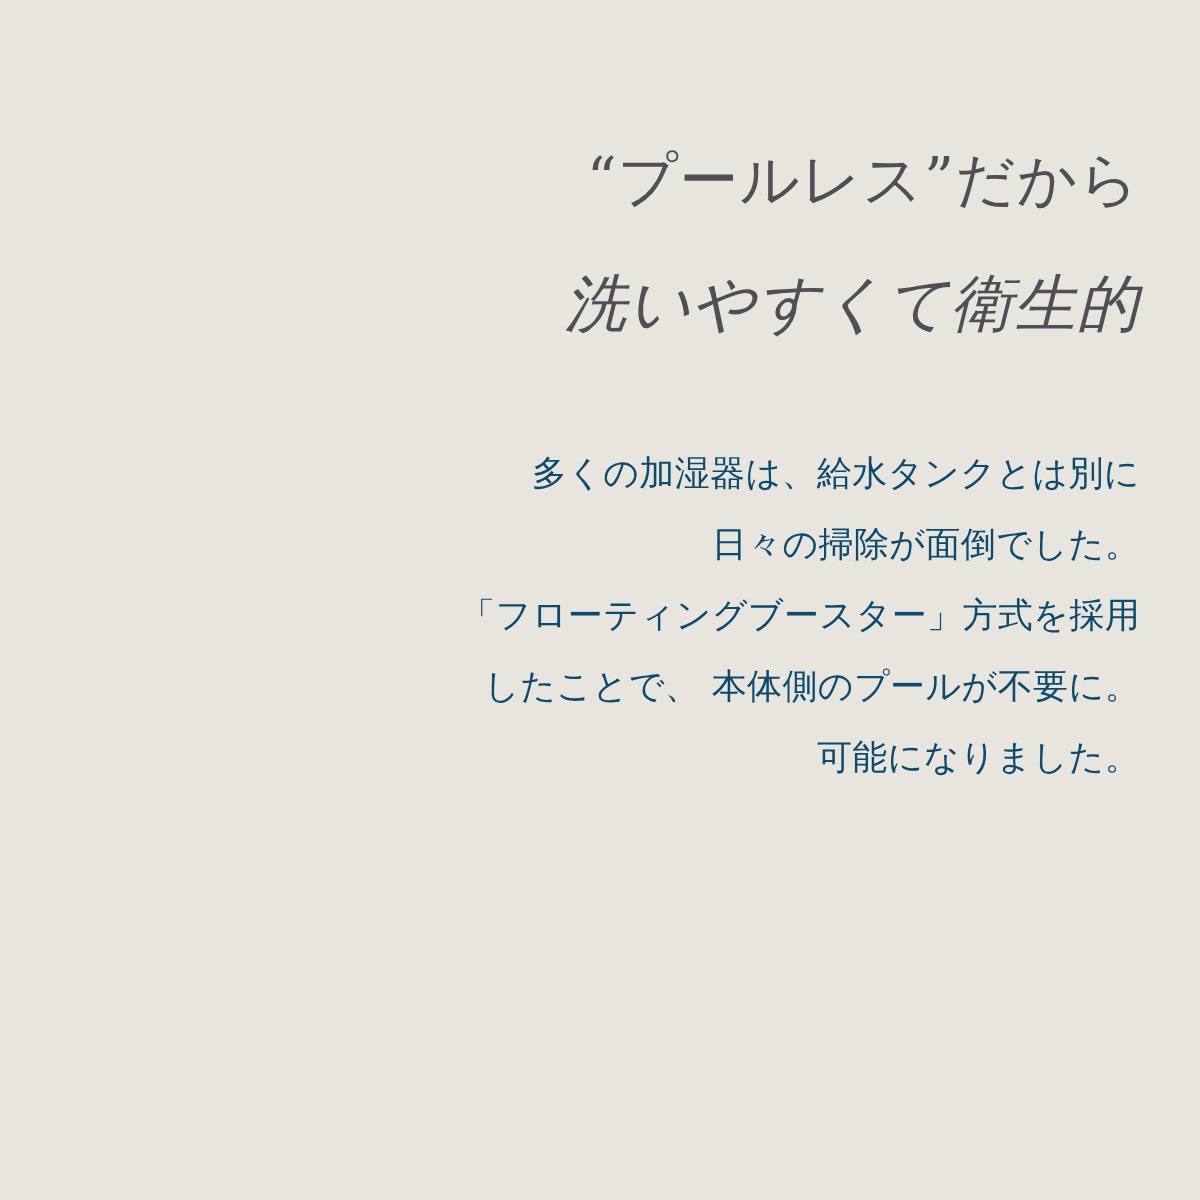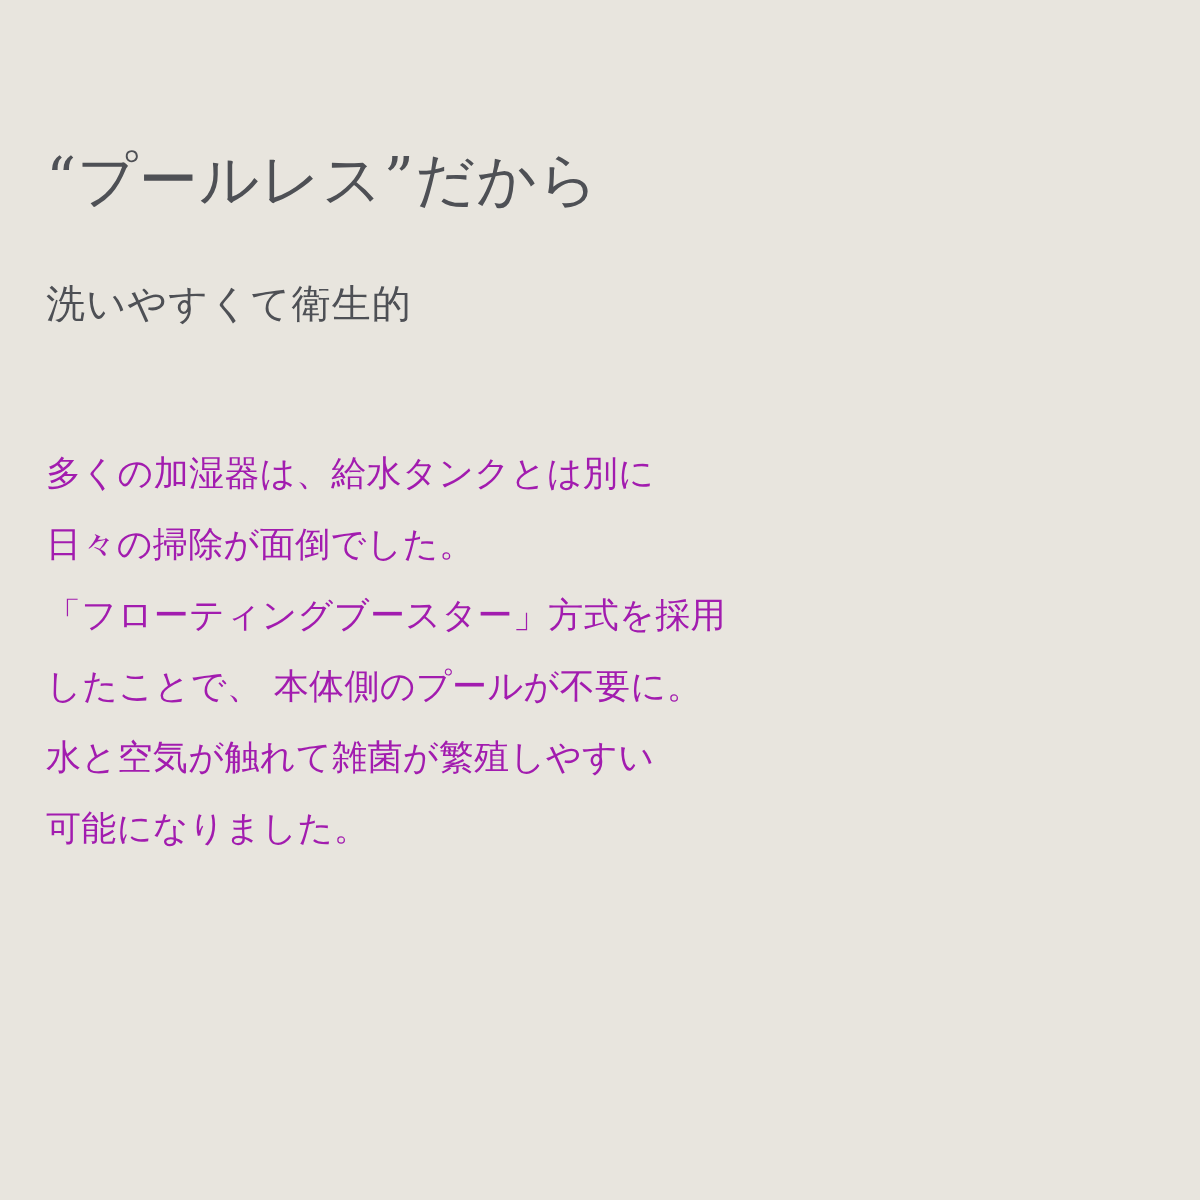--- a/index.html
+++ b/index.html
@@ -13,45 +13,47 @@
     font-family: "DejaVu Serif", "Liberation Serif", serif;
     color: #55565a;
     overflow: hidden;
   }
   .page {
     box-sizing: border-box;
     width: 1200px;
     height: 1200px;
     padding: 118px 60px 12px 46px;
     background: #e8e5de;
+    text-align: right;
   }
   .headline {
     margin: 0;
     font-weight: 400;
     font-size: 58px;
     line-height: 124px;
     letter-spacing: 0.02em;
     color: #4e5055;
   }
   .headline .line {
     display: block;
     white-space: nowrap;
   }
   .headline .line-1 {
     font-size: 59px;
   }
   .headline .line-2 {
-    font-size: 39px;
+    font-size: 62px;
+    font-style: italic;
   }
   .body-copy {
     margin: 72px 0 0 0;
     font-size: 35px;
     line-height: 71px;
     letter-spacing: 0.01em;
-    color: #a21caf;
+    color: #0c4a6e;
   }
   .body-copy .line {
     display: block;
     white-space: nowrap;
   }
 </style>
 </head>
 <body>
 
 <div class="page">
@@ -59,17 +61,16 @@
   <h1 class="headline">
     <span class="line line-1">“プールレス”だから</span>
     <span class="line line-2">洗いやすくて衛生的</span>
   </h1>
 
   <div class="body-copy">
     <span class="line">多くの加湿器は、給水タンクとは別に</span>
     <span class="line">日々の掃除が面倒でした。</span>
     <span class="line">「フローティングブースター」方式を採用</span>
     <span class="line">したことで、 本体側のプールが不要に。</span>
-    <span class="line">水と空気が触れて雑菌が繁殖しやすい</span>
     <span class="line">可能になりました。</span>
   </div>
 
 </div>
 
 </body></html>

